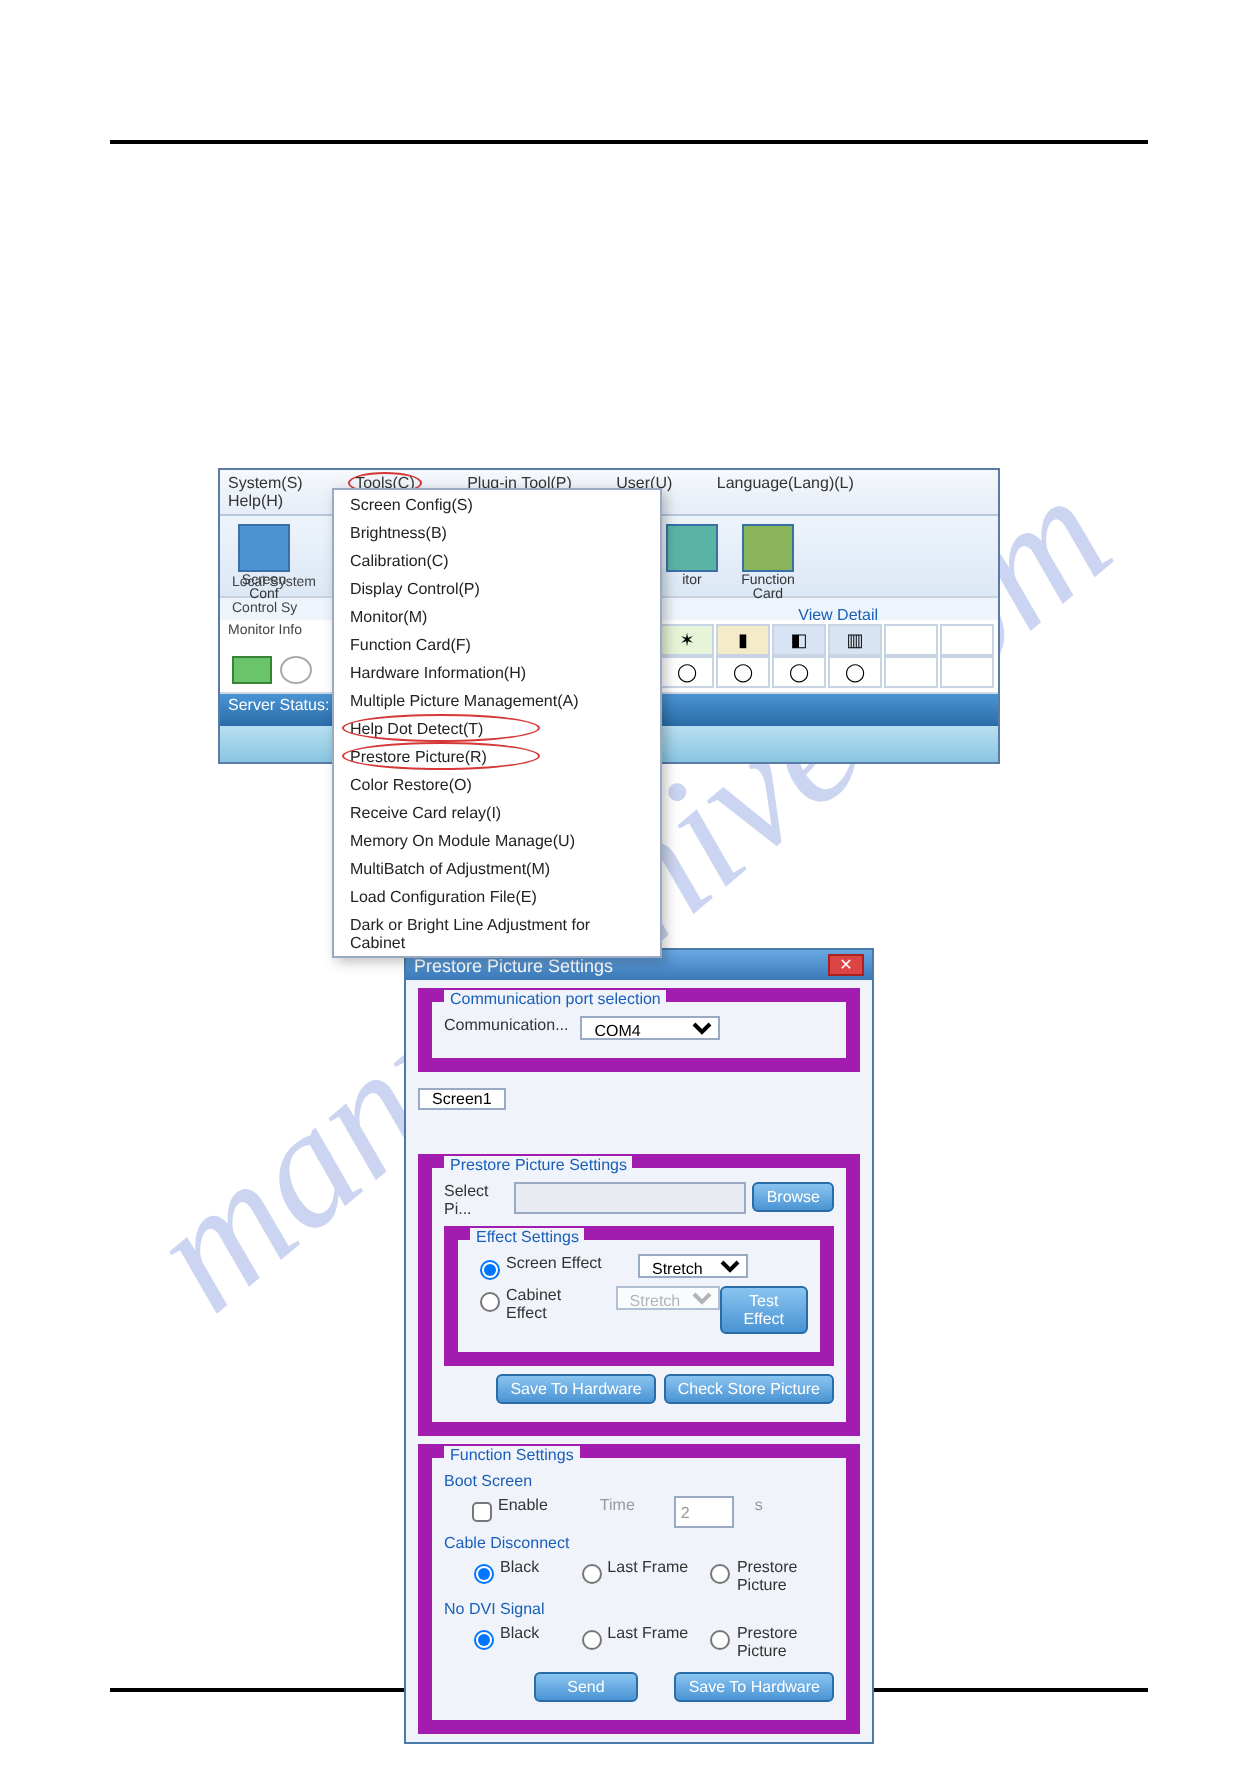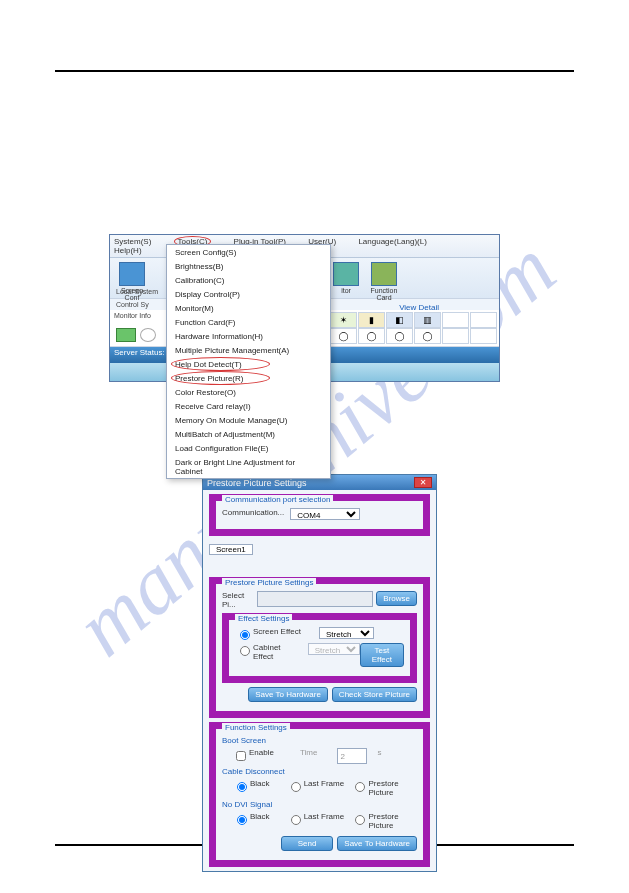--- a/index.html
+++ b/index.html
@@ -171,18 +171,18 @@
     </div>
     <div class="subtitle">No DVI Signal</div>
     <div class="row" style="margin-left:10px">
       <input type="radio" class="radio" checked="" style="">
         <label style="width:40px">Black</label>
       <input type="radio" class="radio" style="">
         <label style="width:55px">Last Frame</label>
       <input type="radio" class="radio" style="">
         <label>Prestore Picture</label>
     </div>
-    <div class="row" style="justify-content:flex-end;gap:4px;margin-top:6px">
+    <div class="row" style="justify-content:flex-end;gap:18px;margin-top:6px">
       <span class="btn" style="padding:2px 16px">Send</span>
       <span class="btn">Save To Hardware</span>
     </div>
   </div>
 </div>
 
 </body></html>

